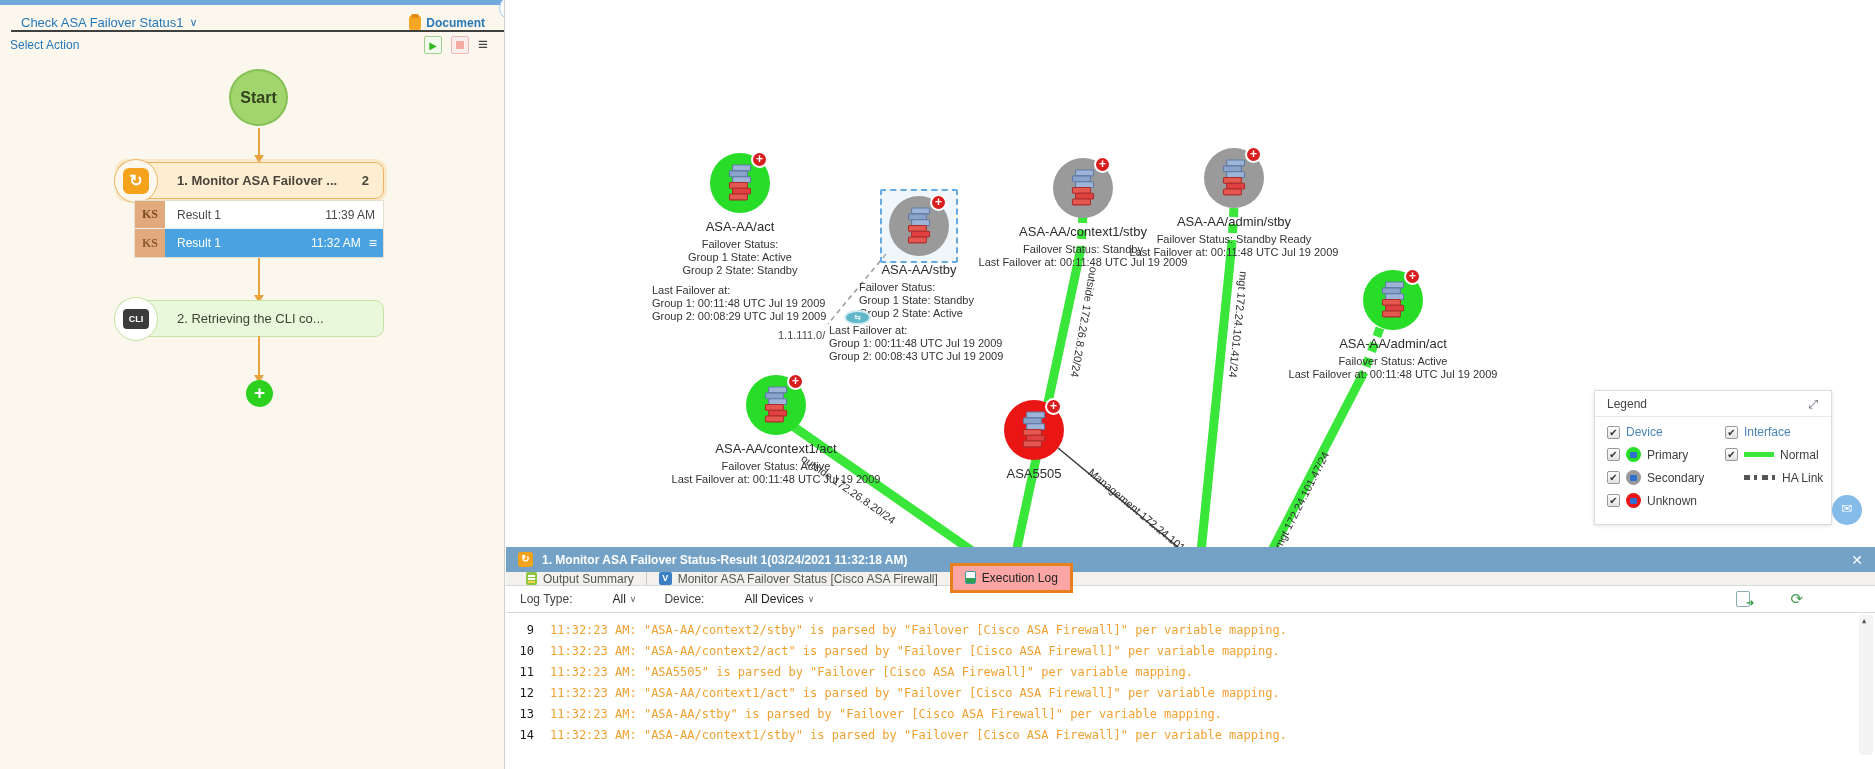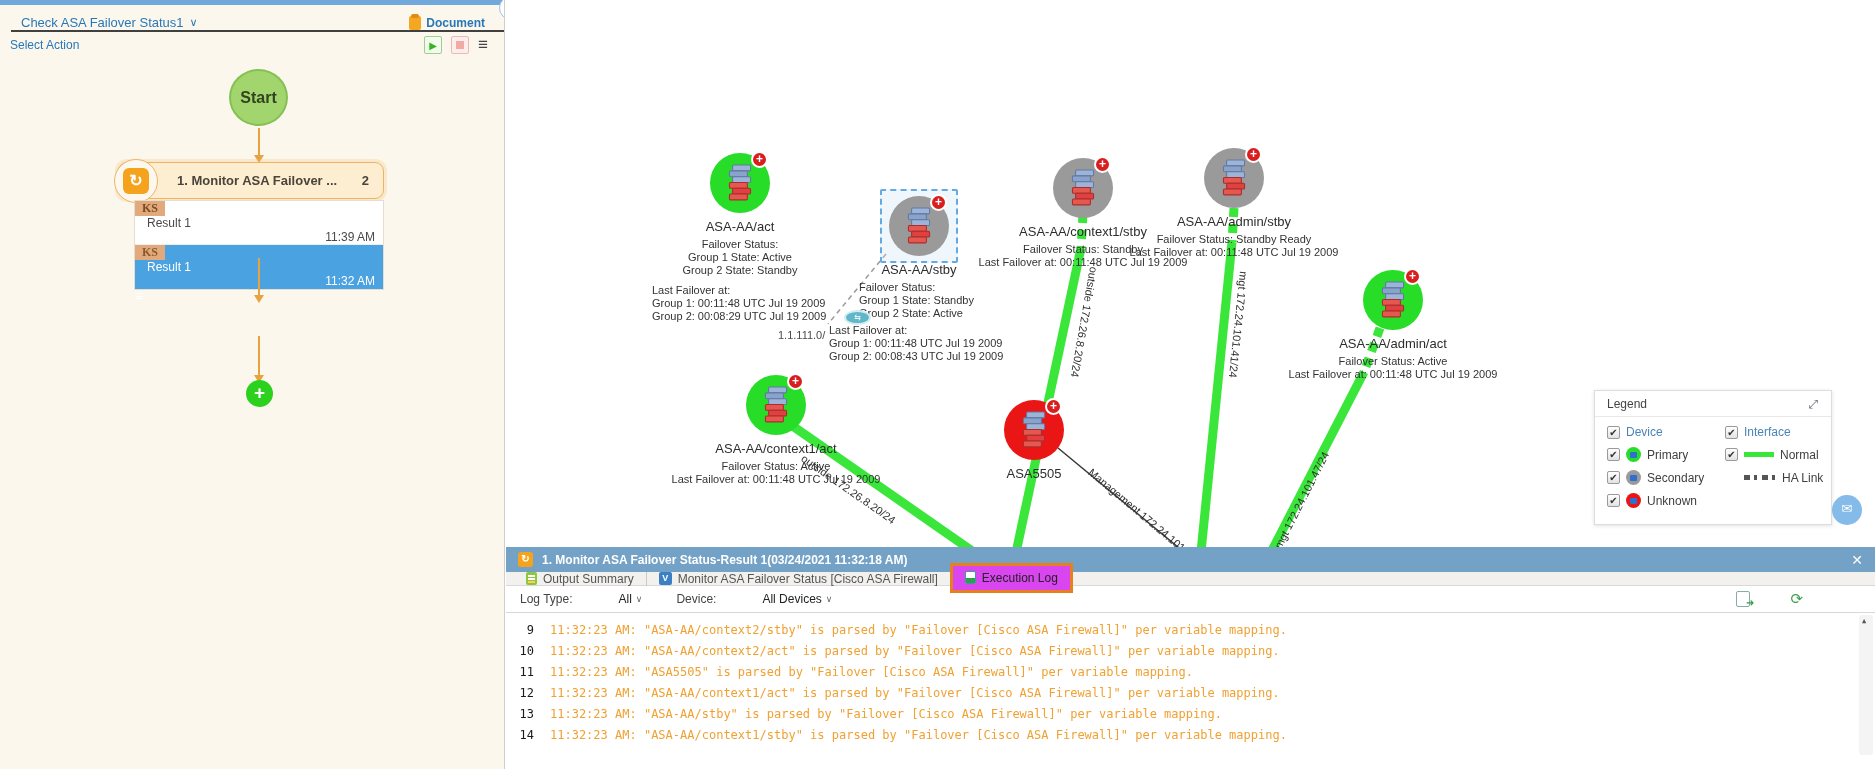--- a/index.html
+++ b/index.html
@@ -30,21 +30,21 @@
   .start-node { position:absolute; left:229px; top:69px; width:59px; height:57px; border-radius:50%; background:#a2d56e; border:2px solid #84c153; display:flex; align-items:center; justify-content:center; font-size:16px; font-weight:bold; color:#33421f; }
   .node { position:absolute; left:118px; width:266px; height:37px; border-radius:9px; display:flex; align-items:center; padding-left:58px; padding-right:14px; font-size:13px; color:#4a443a; font-weight:bold; }
   .node1 { top:162px; background:#fdeed2; border:1px solid #eeb463; box-shadow:0 0 0 3px rgba(243,188,104,.25); }
   .node2 { top:300px; background:#e9f7da; border:1px solid #c3e3a2; font-weight:normal; color:#3c4434; }
   .node-count { margin-left:auto; font-weight:bold; color:#4a443a; }
   .node-iconwrap { position:absolute; left:-5px; top:-4px; width:44px; height:44px; background:#fdf8ee; border:1px solid #eeb463; border-radius:50%; display:flex; align-items:center; justify-content:center; }
   .node2 .node-iconwrap { border-color:#c3e3a2; background:#fff; }
   .qapp-icon { width:26px; height:26px; background:#f5a31d; border-radius:6px; color:#fff; font-size:16px; font-weight:bold; text-align:center; line-height:25px; }
   .cli-badge { width:26px; height:20px; background:#3b3b3b; border-radius:4px; color:#fff; font-size:9px; font-weight:bold; text-align:center; line-height:20px; }
   .result-rows { position:absolute; left:134px; top:200px; width:250px; border:1px solid #e5ddd0; background:#fff; }
-  .result-row { display:flex; align-items:flex-start; height:44px; font-size:12px; color:#4a4a4a; background:#fff; border-bottom:1px solid #eee;flex-direction:column; }
+  .result-row { display:flex; align-items:center; height:28px; font-size:12px; color:#4a4a4a; background:#fff; border-bottom:1px solid #eee; }
   .result-row:last-child { border-bottom:none; }
   .rr-badge { width:30px; align-self:stretch; background:#e2aa7c; color:#7b4c24; font-family:"Liberation Serif", serif; font-weight:bold; font-size:12px; display:flex; align-items:center; justify-content:center; }
   .rr-name { padding-left:12px; }
   .rr-time { margin-left:auto; padding-right:8px; }
   .result-row.selected { background:#4aa3e0; color:#fff; }
   .result-row.selected .rr-badge { background:#e2aa7c; color:#8a5a2c; }
   .rr-menu { padding-right:6px; font-size:14px; color:#fff; }
   .plus-node { position:absolute; left:246px; top:380px; width:27px; height:27px; border-radius:50%; background:#2bd11d; color:#fff; font-size:19px; font-weight:bold; text-align:center; line-height:26px; }
 
   
@@ -83,27 +83,27 @@
 
   
   .bottom { position:absolute; left:506px; top:547px; width:1369px; height:222px; background:#fff; }
   .bp-header { height:25px; background:#73a2c6; display:flex; align-items:center; padding:0 12px; color:#fff; }
   .bp-qapp { width:15px; height:15px; background:#f5a31d; border-radius:3px; color:#fff; font-size:10px; font-weight:bold; text-align:center; line-height:14px; margin-right:9px; }
   .bp-title { font-size:12px; font-weight:bold; }
   .bp-close { margin-left:auto; font-size:14px; color:#fff; }
   .bp-tabs { height:14px; background:#f2f1ed; border-bottom:1px solid #d8d8d8; display:flex; align-items:center; padding-left:8px; font-size:12px; color:#555; }
   .tab { display:flex; align-items:center; gap:6px; padding:0 12px; height:26px; line-height:26px; }
   .tab-sep { width:1px; height:14px; background:#c9c9c9; }
-  .tab.active { background:#d946ef; border:3px solid #e87f1e; height:30px; margin-top:-2px; color:#222; z-index:2; }
+  .tab.active { background:#fca5a5; border:3px solid #e87f1e; height:30px; margin-top:-2px; color:#222; z-index:2; }
   .ic-sum { width:11px; height:13px; background:#8dc63f; border-radius:2px; position:relative; }
   .ic-sum:before { content:""; position:absolute; left:2px; top:3px; width:7px; height:1.5px; background:#fff; box-shadow:0 3px 0 #fff, 0 6px 0 #ffd24a; }
   .ic-v { width:13px; height:13px; background:#3b7fc4; border-radius:2px; color:#fff; font-size:9px; font-weight:bold; text-align:center; line-height:13px; }
   .ic-log { width:11px; height:13px; background:#fff; border:1px solid #3b9aa0; border-radius:2px; position:relative; }
   .ic-log:before { content:""; position:absolute; left:0; bottom:0; width:9px; height:5px; background:#2e9e4f; }
-  .bp-filter { height:27px; border-bottom:1px solid #d8d8d8; display:flex; align-items:center; padding:0 14px; font-size:12px; color:#444; gap:6px; }
+  .bp-filter { height:27px; border-bottom:1px solid #d8d8d8; display:flex; align-items:center; padding:0 14px; font-size:12px; color:#444; gap:0; }
   .filter-val { color:#222; display:flex; align-items:center; gap:4px; margin-right:28px;margin-left:40px; }
   .chev-sm { font-size:9px; color:#666; }
   .filter-icons { margin-left:auto; display:flex; gap:40px; padding-right:58px; }
   .ic-export { width:14px; height:16px; border:1.5px solid #8aa; border-radius:2px; position:relative; }
   .ic-export:after { content:"➜"; position:absolute; right:-5px; bottom:-2px; color:#2e9e3f; font-size:10px; }
   .ic-refresh { color:#3f9e4f; font-size:15px; line-height:16px; }
   .bp-log { position:relative; height:144px; font-family:"DejaVu Sans Mono", monospace; font-size:12px; padding-top:6px; overflow:hidden; }
   .log-line { display:flex; height:21px; align-items:center; }
   .log-num { width:28px; text-align:right; color:#1a1a1a; flex:none; }
   .log-text { padding-left:16px; color:#f0a132; white-space:pre; }
@@ -170,20 +170,26 @@
       <div class="result-row selected">
         <span class="rr-badge">KS</span>
         <span class="rr-name">Result 1</span>
         <span class="rr-time">11:32 AM</span>
         <span class="rr-menu">≡</span>
       </div>
     </div>
 
     <div class="wf-arrow" style="top:258px; height:38px;"></div>
 
+    <div class="node node2">
+      <span class="node-iconwrap">
+        <span class="cli-badge">CLI</span>
+      </span>
+      <span>2. Retrieving the CLI co...</span>
+    </div>
 
     <div class="wf-arrow" style="top:336px; height:40px;"></div>
     <div class="plus-node">+</div>
   </div>
 
   <div class="map">
 
     <svg class="links-svg" width="1369" height="547" viewBox="0 0 1369 547">
       <line x1="380" y1="254" x2="322" y2="324" stroke="#9a9a9a" stroke-width="1.5" stroke-dasharray="5 4"></line>
       <line x1="278" y1="420" x2="482" y2="562" stroke="#39e639" stroke-width="9"></line>

